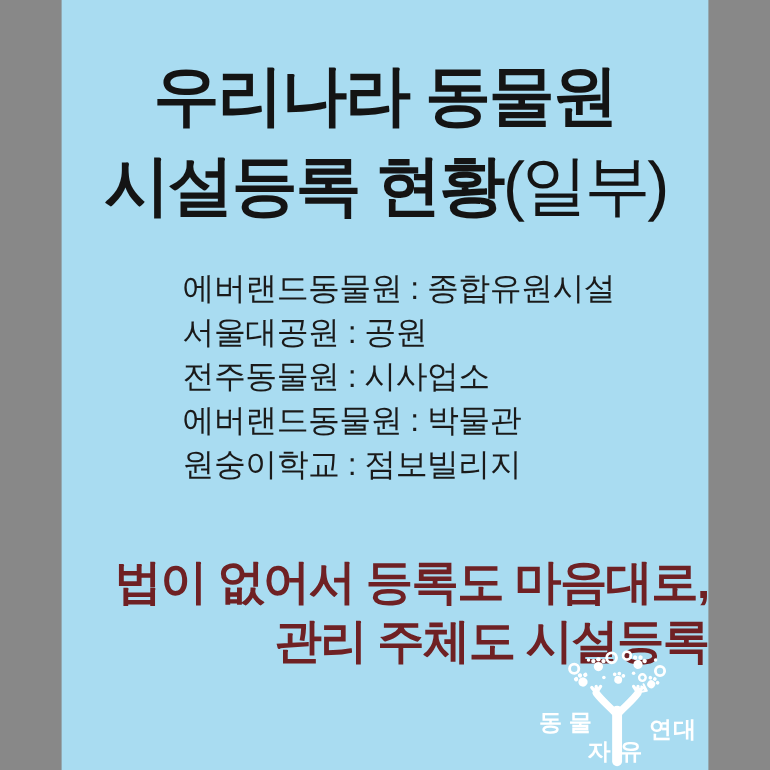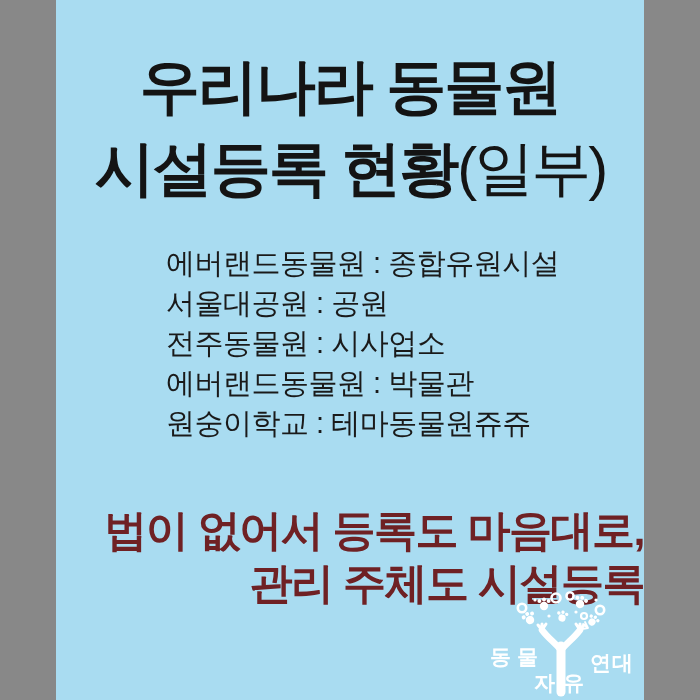--- a/index.html
+++ b/index.html
@@ -85,21 +85,21 @@
   <div class="title">
     <div>우리나라 동물원</div>
     <div><span>시설등록 현황</span><span class="light">(일부)</span></div>
   </div>
 
   <div class="reg-list">
     <div class="reg-row"><span>에버랜드동물원</span><span> : </span><span>종합유원시설</span></div>
     <div class="reg-row"><span>서울대공원</span><span> : </span><span>공원</span></div>
     <div class="reg-row"><span>전주동물원</span><span> : </span><span>시사업소</span></div>
     <div class="reg-row"><span>에버랜드동물원</span><span> : </span><span>박물관</span></div>
-    <div class="reg-row"><span>원숭이학교</span><span> : </span><span>테마동물원쥬쥬</span></div>
+    <div class="reg-row"><span>원숭이학교</span><span> : </span><span>점보빌리지</span></div>
   </div>
 
   <div class="message">
     <div>법이 없어서 등록도 마음대로,</div>
     <div>관리 주체도 시설등록</div>
   </div>
 
   <div class="logo">
     <svg viewBox="0 0 148 112">
       <g fill="#ffffff">

